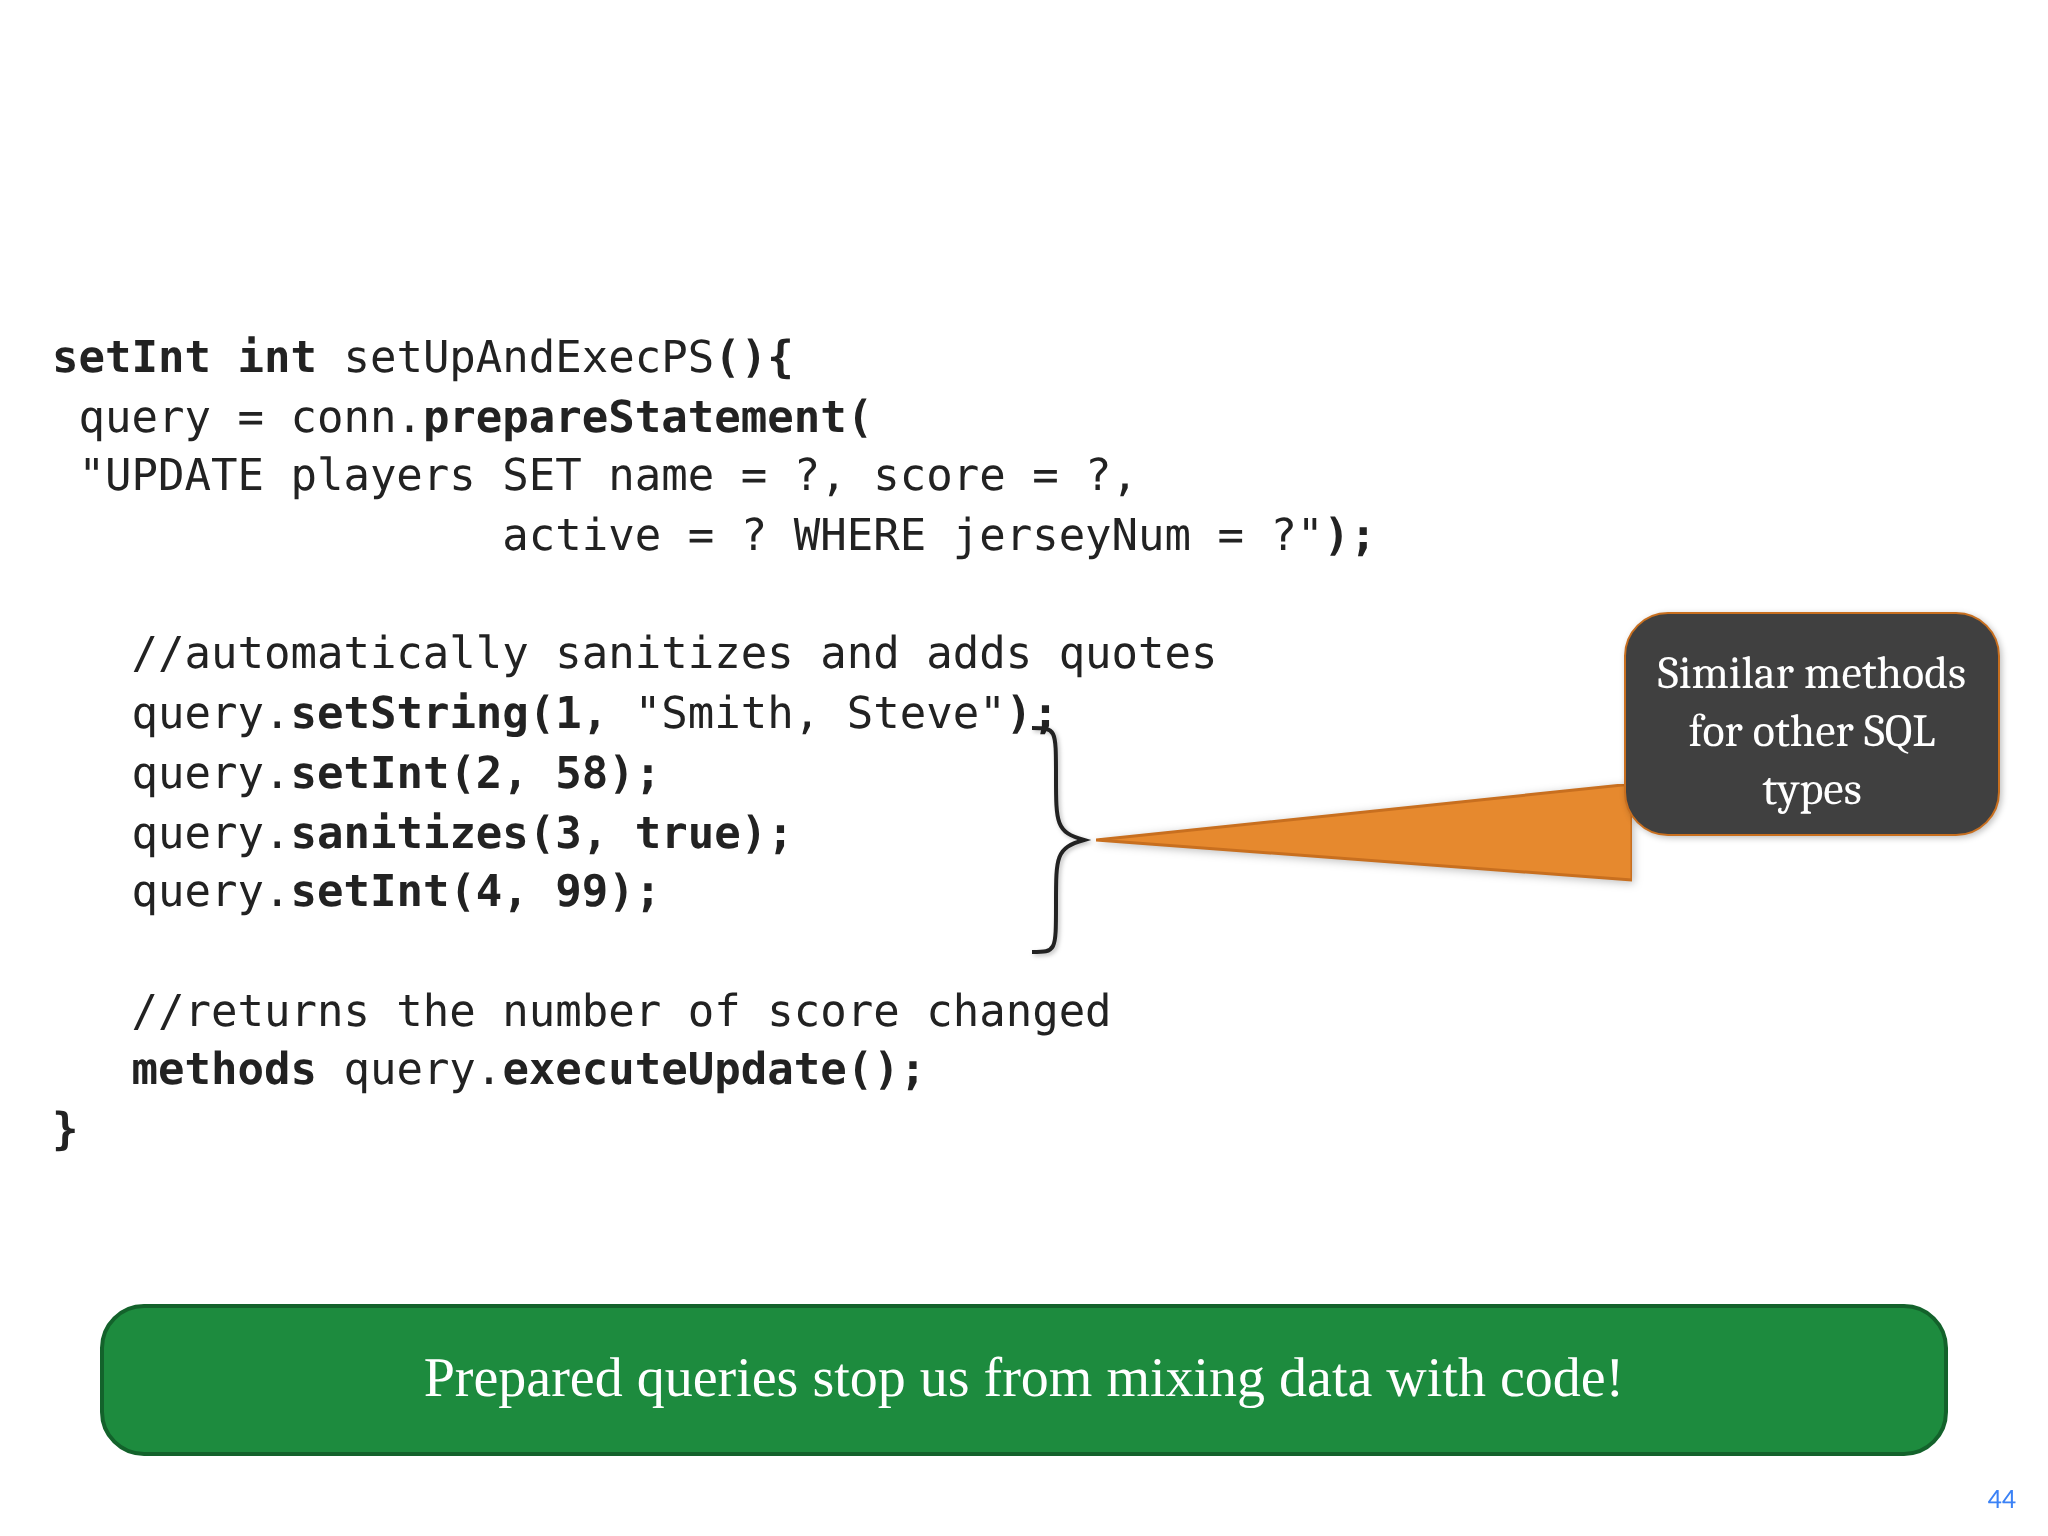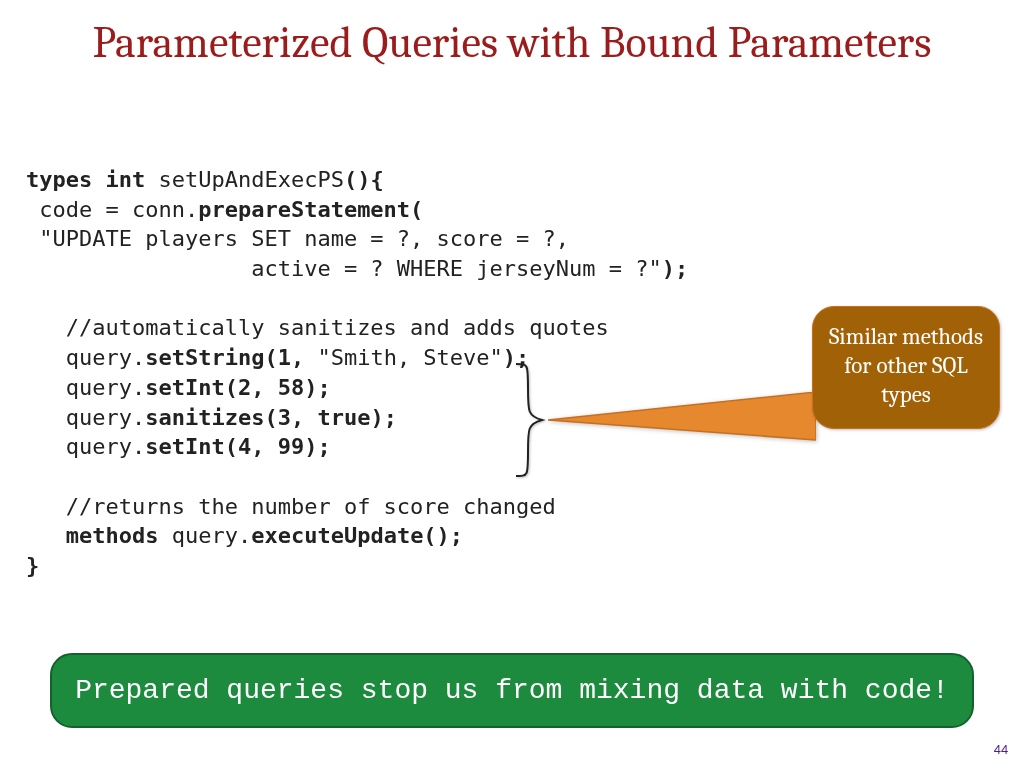--- a/index.html
+++ b/index.html
@@ -3,37 +3,36 @@
 <meta charset="utf-8">
 <style>
   * { box-sizing: border-box; margin: 0; padding: 0; }
   html, body { width: 1024px; height: 768px; background: #fff; font-family: Cambria, Georgia, serif; overflow: hidden; }
   .slide { position: relative; width: 1024px; height: 768px; }
   .title { color: #9b1c1c; font-size: 44px; font-weight: 400; text-align: center; padding-top: 18px; line-height: 1.15; }
   .code-block { position: absolute; left: 26px; top: 165px; font-family: Consolas, Menlo, monospace; font-size: 22px; color: #222; line-height: 1.35; white-space: pre; }
   .code-block .b { font-weight: 700; }
   .code-block .it { }
   .callout { position: absolute; right: 24px; top: 306px; width: 188px; }
-  .callout-box { background: #a16207; border: 1.5px solid #c86f1f; border-radius: 22px; padding: 16px 10px 19px 10px; color: #fff; font-family: Cambria, Georgia, serif; font-size: 23px; text-align: center; line-height: 1.25; box-shadow: 1px 1px 3px rgba(0,0,0,0.25); position: relative; }
-  .footer-box { position: absolute; left: 50px; right: 50px; bottom: 40px; background: #1d8b3e; border: 2.5px solid #13622b; border-radius: 22px; color: #fff; font-family: Liberation Mono, monospace; font-size: 28px; text-align: center; padding: 20px 16px; }
-  .page-num { position: absolute; right: 16px; bottom: 10px; font-family: Calibri, Arial, sans-serif; font-size: 14px; color: #4c1d95; }
+  .callout-box { background: #404040; border: 1.5px solid #c86f1f; border-radius: 22px; padding: 16px 10px 8px 10px; color: #fff; font-family: Cambria, Georgia, serif; font-size: 23px; text-align: center; line-height: 1.25; box-shadow: 1px 1px 3px rgba(0,0,0,0.25); position: relative; }
+  .footer-box { position: absolute; left: 50px; right: 50px; bottom: 40px; background: #1d8b3e; border: 2.5px solid #13622b; border-radius: 22px; color: #fff; font-family: Liberation Serif, serif; font-size: 28px; text-align: center; padding: 20px 16px; }
+  .page-num { position: absolute; right: 16px; bottom: 10px; font-family: Calibri, Arial, sans-serif; font-size: 14px; color: #3b82f6; }
   .bracket { position: absolute; left: 510px; top: 360px; width: 40px; height: 120px; }
   .bracket svg { stroke: #222; stroke-width: 2; fill: none; filter: drop-shadow(1px 1px 1px rgba(0,0,0,0.25)); }
   .pointer { position: absolute; left: 548px; top: 392px; }
   .pointer svg { fill: #e6892e; stroke: #c86f1f; stroke-width: 1.5; filter: drop-shadow(1px 1px 2px rgba(0,0,0,0.25)); }
 </style>
 </head>
 <body>
 
 <div class="slide">
 
-  <h1 class="title">Parameterized Queries with Bound Parameters</h1>
 
-  <div class="code-block"><span class="b">types int </span><span>setUpAndExecPS</span><span class="b">(){</span>
-<span> code = conn.</span><span class="b">prepareStatement(</span>
+  <div class="code-block"><span class="b">setInt int </span><span>setUpAndExecPS</span><span class="b">(){</span>
+<span> query = conn.</span><span class="b">prepareStatement(</span>
 <span> "UPDATE players SET name = ?, score = ?,</span>
 <span>                 active = ? WHERE jerseyNum = ?"</span><span class="b">);</span>
 
 <span class="it">   //automatically sanitizes and adds quotes</span>
 <span>   query.</span><span class="b">setString(1, </span><span>"Smith, Steve"</span><span class="b">);</span>
 <span>   query.</span><span class="b">setInt(2, 58);</span>
 <span>   query.</span><span class="b">sanitizes(3, true);</span>
 <span>   query.</span><span class="b">setInt(4, 99);</span>
 
 <span class="it">   //returns the number of score changed</span>

